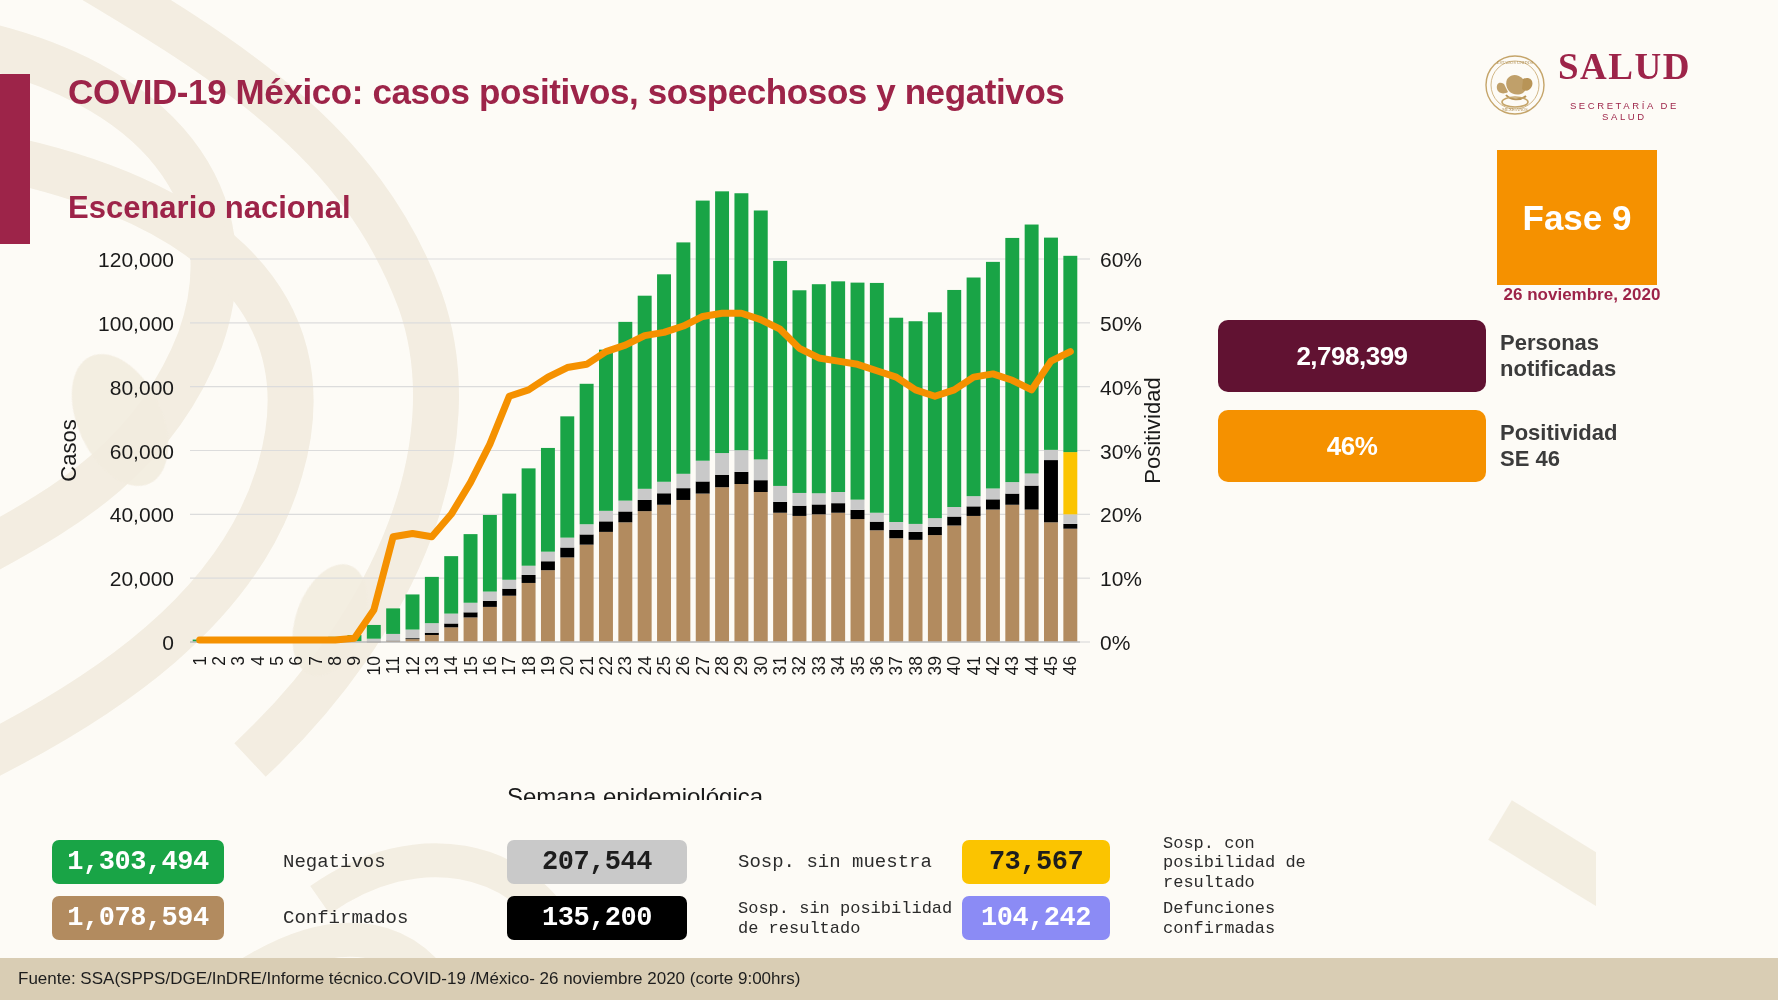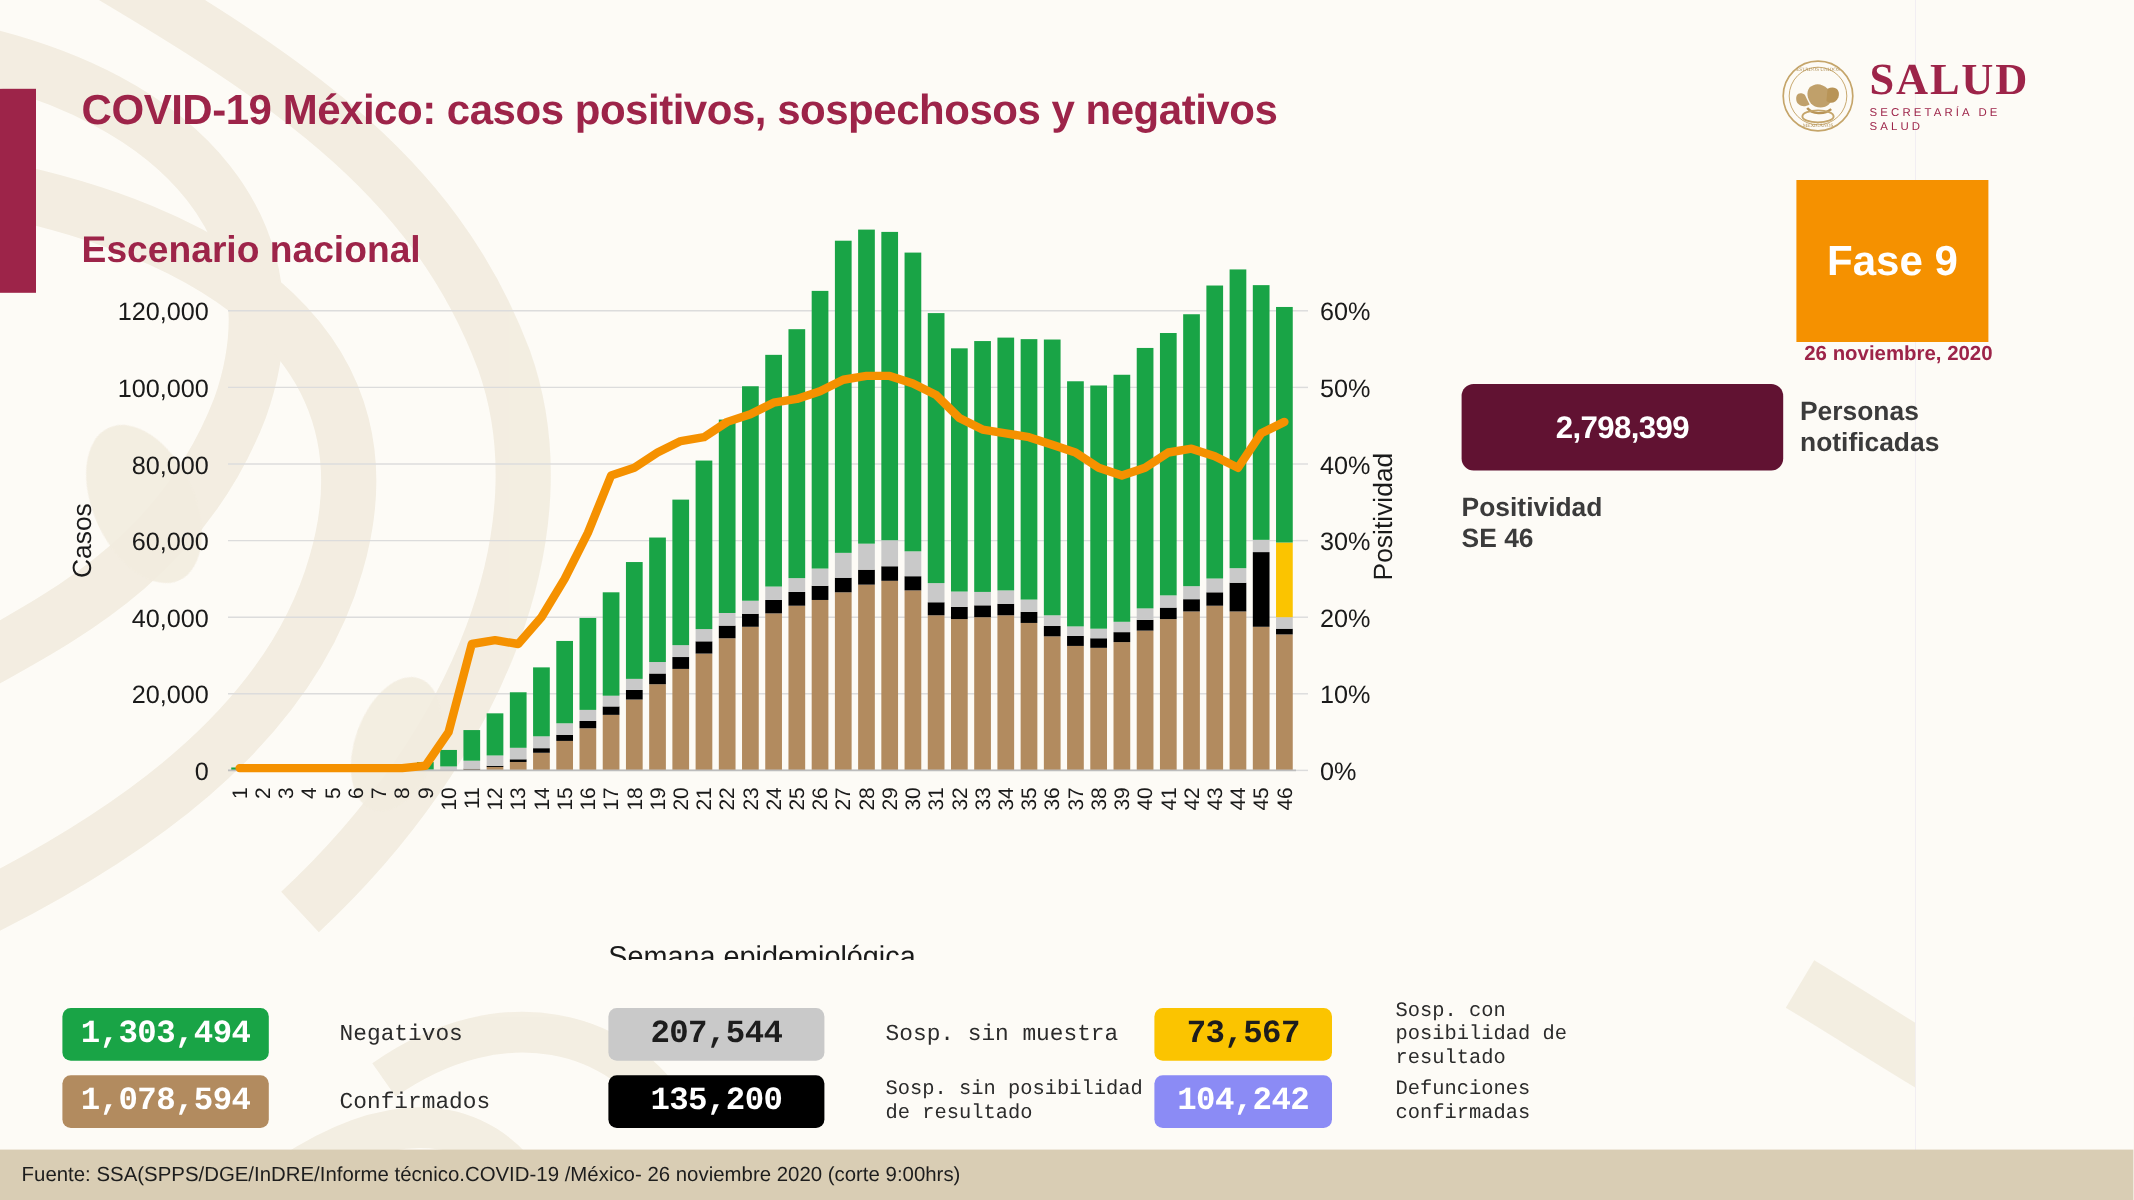--- a/index.html
+++ b/index.html
@@ -34,21 +34,21 @@
 
   
   .logo { position: absolute; left: 1484px; top: 48px; display: flex; align-items: center; gap: 12px; }
   .logo-seal { width: 62px; height: 62px; }
   .logo-text { display: flex; flex-direction: column; }
   .logo-main {
     font-family: "Liberation Serif", serif;
     font-size: 37px; font-weight: bold; color: #9d2449; letter-spacing: 1.5px; line-height: 1;
   }
   .logo-sub {
-    font-size: 9.5px; color: #9d2449; letter-spacing: 2.6px; margin-top: 4px;
+    font-size: 9.5px; color: #9d2449; letter-spacing: 2.6px; margin-top: 15px; text-align: center;
   }
 
   
   .fase-box {
     position: absolute; left: 1497px; top: 150px; width: 160px; height: 135px;
     background: #f59100; display: flex; align-items: center; justify-content: center;
   }
   .fase-box span { color: #fff; font-size: 35px; font-weight: bold; }
   .fase-date {
     position: absolute; left: 1487px; top: 285px; width: 190px;
@@ -409,20 +409,21 @@
   <div class="fase-date">26 noviembre, 2020</div>
 
   <div class="stat-row r1">
     <div class="stat-pill maroon">2,798,399</div>
     <div class="stat-label">
       <span><span>Personas</span><br><span>notificadas</span></span>
     </div>
   </div>
 
   <div class="stat-row r2">
+    <div class="stat-pill orange">46%</div>
     <div class="stat-label">
       <span><span>Positividad</span><br><span>SE 46</span></span>
     </div>
   </div>
 
   <div class="legend">
     <div class="legend-grid">
       <div class="lg-pill green">1,303,494</div>
       <div class="lg-cap">Negativos</div>
       <div class="lg-pill gray">207,544</div>

